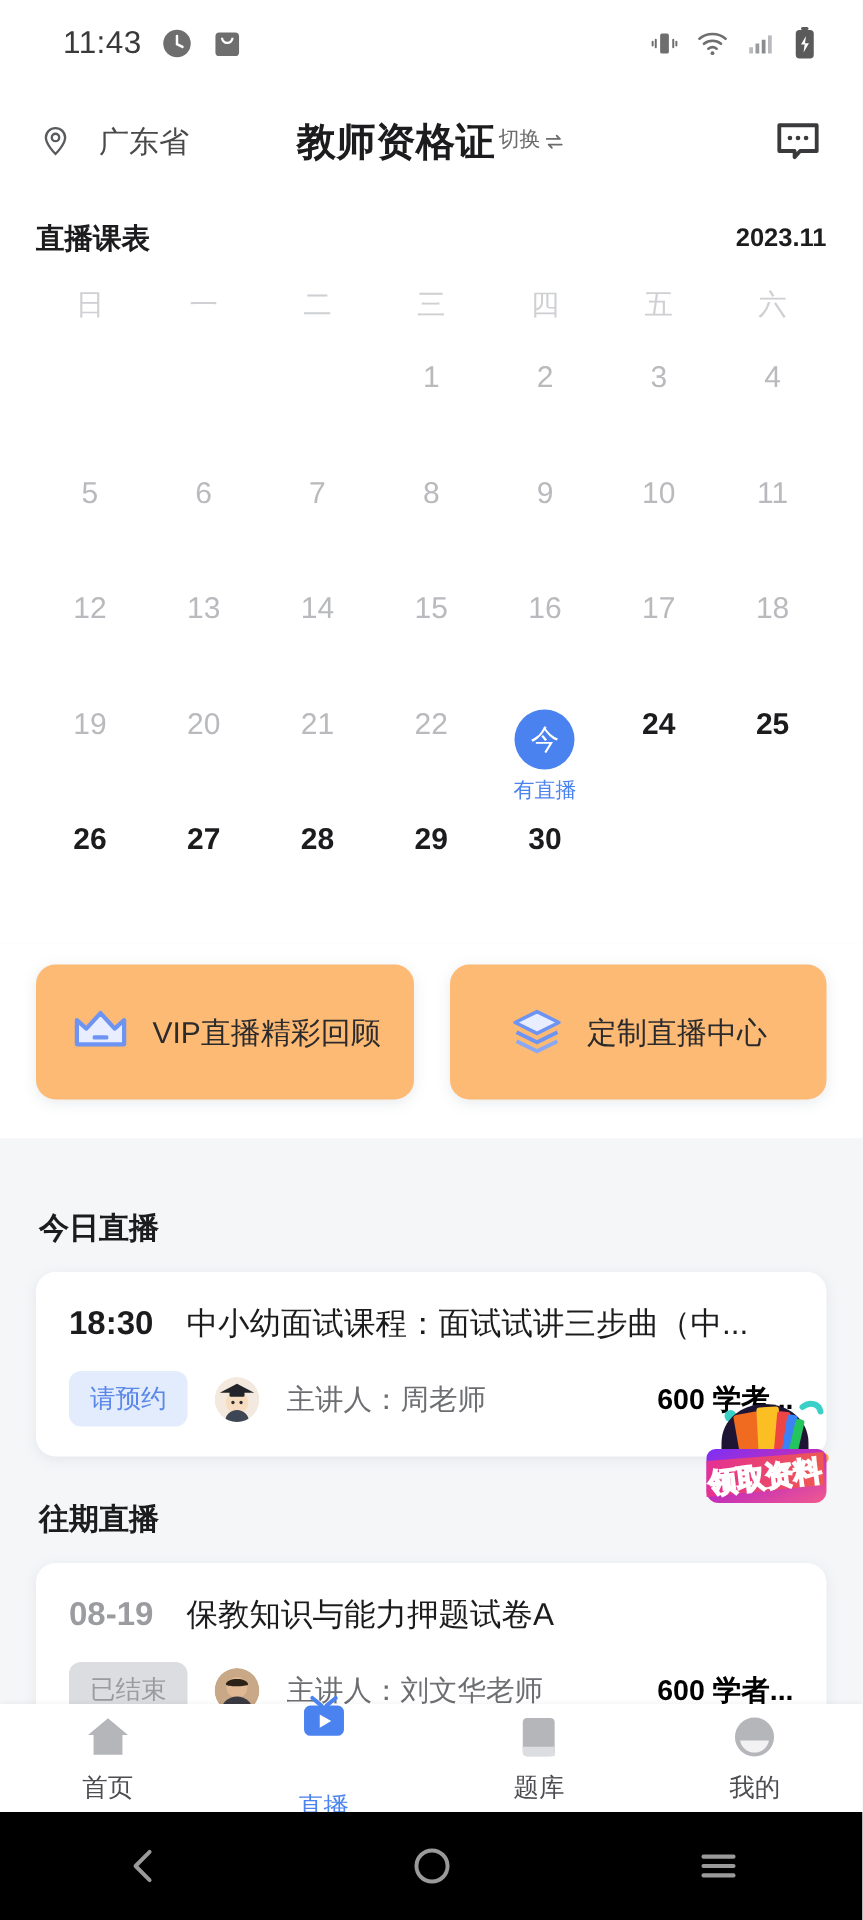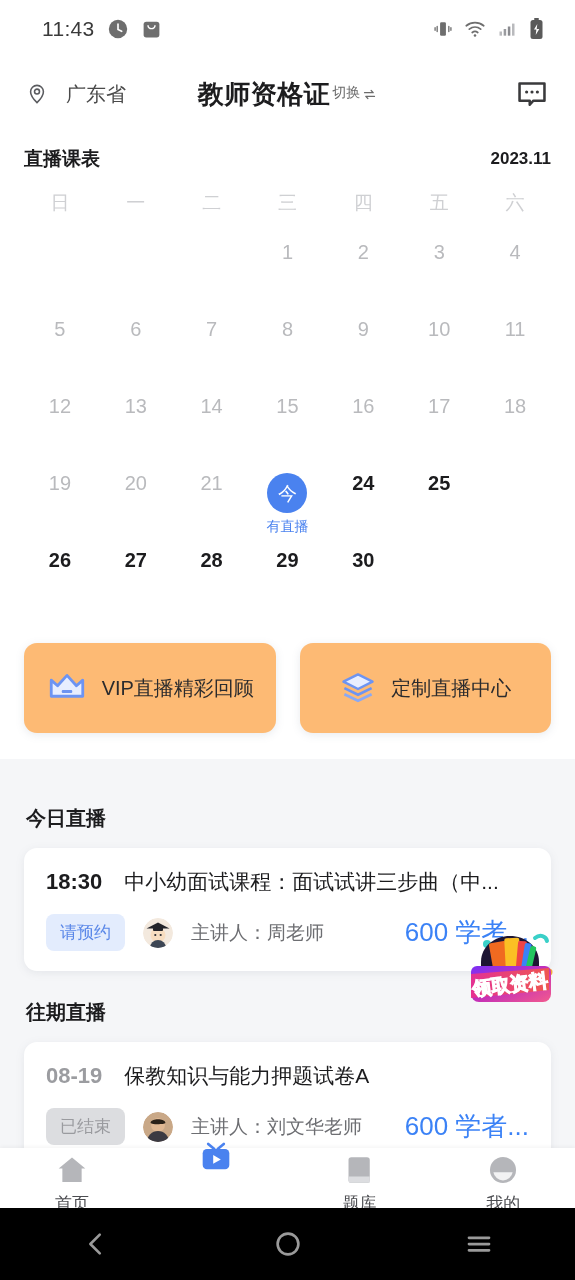--- a/index.html
+++ b/index.html
@@ -95,31 +95,31 @@
     overflow:hidden; text-overflow:ellipsis; flex:1;
   }
   .lc-row2 { display:flex; align-items:center; gap:18px; margin-top:18px; }
   .badge {
     font-size:17px; padding:7px 14px; border-radius:8px;
     background:#e3ecfd; color:#5a87e8; white-space:nowrap;
   }
   .badge.ended { background:#dcdde0; color:#9a9b9f; }
   .avatar { width:30px; height:30px; border-radius:50%; overflow:hidden; flex:none; }
   .lc-teacher { font-size:19px; color:#6d6e72; white-space:nowrap; }
-  .lc-count { margin-left:auto; font-size:26px; color:#3b82f6; font-weight:normal; white-space:nowrap; }
+  .lc-count { margin-left:auto; font-size:19px; color:#000000; font-weight:bold; white-space:nowrap; }
 
   
   .float-btn {
     position:absolute; right:12px; top:912px;
     width:106px; height:106px; z-index:30;
   }
 
   
   .tabbar {
-    position:absolute; left:0; right:0; bottom:60px; height:72px;
+    position:absolute; left:0; right:0; bottom:72px; height:72px;
     background:#ffffff; display:flex; align-items:center;
     box-shadow:0 -1px 4px rgba(0,0,0,.05);
   }
   .tab { flex:1; display:flex; flex-direction:column; align-items:center; gap:5px; }
   .tab-label { font-size:17px; color:#4c4d51; }
   .tab.active .tab-label { color:#4a82ef;margin-top:26px; }
 
   
   .androidnav {
     position:absolute; left:0; right:0; bottom:0; height:72px;
@@ -280,20 +280,23 @@
         </div>
         <div class="week-row">
           <div class="cell">
             <div class="daynum">19</div>
           </div>
           <div class="cell">
             <div class="daynum">20</div>
           </div>
           <div class="cell">
             <div class="daynum">21</div>
+          </div>
+          <div class="cell">
+            <div class="daynum">22</div>
           </div>
           <div class="cell today">
             <div class="today-dot">今</div>
             <div class="live-tag">有直播</div>
           </div>
           <div class="cell">
             <div class="daynum future">24</div>
           </div>
           <div class="cell">
             <div class="daynum future">25</div>

